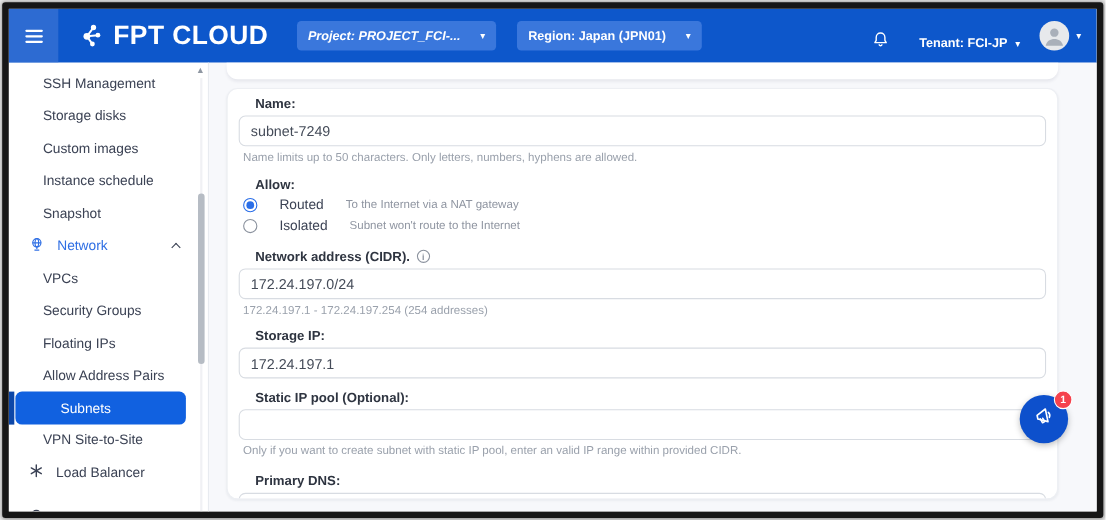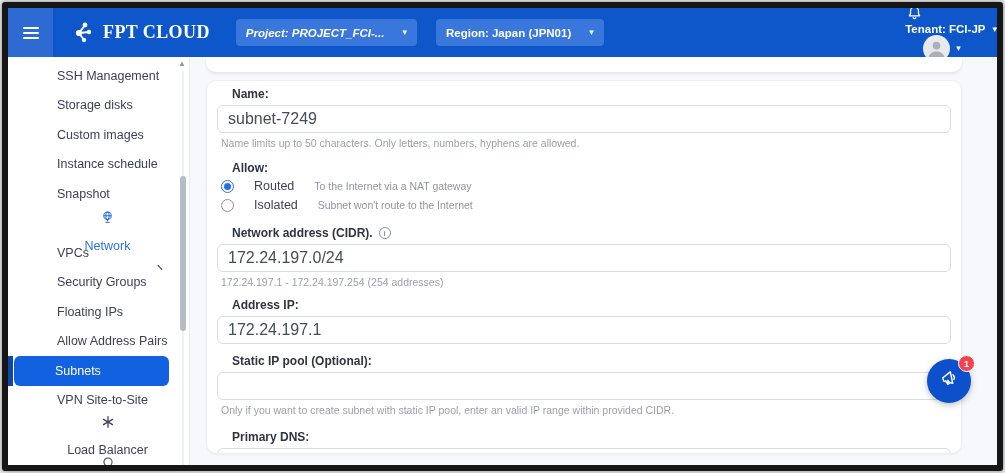--- a/index.html
+++ b/index.html
@@ -7,55 +7,55 @@
   body { font-family:"Liberation Sans","DejaVu Sans",sans-serif; background:#e9e9e9; position:relative; overflow:hidden; }
   .frame { position:absolute; inset:2px; background:#161616; border-radius:3px; padding:6px; box-shadow:0 0 4px rgba(0,0,0,.45); }
   .screen { position:relative; width:100%; height:100%; background:#ffffff; overflow:hidden; }
 
   
   .topbar { position:absolute; left:0; top:0; right:0; height:49px; background:#0d57cb; display:flex; align-items:center; color:#fff; }
   .menu-btn { width:45px; height:49px; background:#2d6bd2; display:flex; flex-direction:column; align-items:center; justify-content:center; gap:3px; cursor:pointer; flex:0 0 auto; }
   .menu-btn i { display:block; width:16px; height:2px; background:#fff; border-radius:1px; }
   .brand { display:flex; align-items:center; gap:8px; margin-left:16px; }
   .brand svg { display:block; }
-  .brand-text { font-size:18px; font-weight:800; letter-spacing:.4px; white-space:nowrap;font-family:Liberation Serif, serif; }
+  .brand-text { font-size:24px; font-weight:800; letter-spacing:.4px; white-space:nowrap; }
   .pill { display:flex; align-items:center; justify-content:space-between; background:#3a77dc; border-radius:4px; height:27px; padding:0 10px; font-size:11.5px; font-weight:600; cursor:pointer; white-space:nowrap; }
   .pill .caret { margin-left:18px; }
   .caret { font-size:9px; line-height:1; }
   .pill-project { margin-left:26px; min-width:144px;font-style:italic; }
   .pill-region { margin-left:19px; min-width:132px;align-items:center; }
-  .top-right { margin-left:auto; display:flex; align-items:flex-start;flex-direction:column; }
+  .top-right { margin-left:auto; display:flex; align-items:flex-end; }
   .bell { margin-right:26px; cursor:pointer; display:flex; }
   .tenant { font-size:11.5px; font-weight:700; cursor:pointer; display:flex; align-items:center; gap:7px; }
   .avatar-wrap { display:flex; align-items:center; gap:6px; margin-left:18px; margin-right:14px; cursor:pointer; }
   .avatar { width:27px; height:27px; border-radius:50%; background:#e7e9ec; display:flex; align-items:center; justify-content:center; overflow:hidden; }
 
   
   .sidebar { position:absolute; left:0; top:49px; width:182px; bottom:0; background:#fff; border-right:1px solid #e8ebf0; overflow:hidden; }
   .side-list { padding-top:4px; }
   .side-item { height:29.5px; display:flex; align-items:center; font-size:12.5px; color:#3b4254; cursor:pointer; position:relative; }
-  .side-item.sub { padding-left:49px; }
-  .side-item.section { padding-left:18px; gap:11px;flex-direction:column; }
+  .side-item.sub { padding-left:31px; }
+  .side-item.section { padding-left:18px; gap:11px; }
   .side-item.section .label { }
   .side-item.net { color:#2f6fe4; }
   .chev-up { width:6px; height:6px; border-left:1.6px solid #3b4254; border-top:1.6px solid #3b4254; transform:rotate(45deg); margin-left:auto; margin-right:26px; margin-top:3px; }
   .side-item.active { background:#1161e0; color:#fff; border-radius:6px; margin:0 20px 0 6px; padding-left:41px; }
   .active-stripe { position:absolute; left:-6px; top:0; width:5px; height:29.5px; background:#0d47a8; }
   .side-item.partial { margin-top:10px; padding-left:18px; }
   .scroll-up { position:absolute; top:3px; right:3px; font-size:8px; color:#8f97a2; cursor:pointer; line-height:1; }
   .scroll-track { position:absolute; top:14px; bottom:0; right:5px; width:2px; background:#f0f1f4; }
   .scroll-thumb { position:absolute; top:119px; right:3px; width:6px; height:155px; border-radius:3px; background:#b6bcc4; cursor:grab; }
 
   
   .main { position:absolute; left:182px; top:49px; right:0; bottom:0; background:#f7f8fb; }
   .card-prev { position:absolute; left:16px; right:35px; top:0; height:15px; background:#fff; border-radius:0 0 10px 10px; box-shadow:0 2px 3px rgba(20,30,60,.08); }
   .card { position:absolute; left:16px; right:35px; top:23px; bottom:11px; background:#fff; border:1px solid #edeff3; border-radius:10px; box-shadow:0 1px 2px rgba(20,30,60,.05); padding:6px 10px; overflow:hidden; }
 
   .f-label { font-size:12px; font-weight:700; color:#2e3440; margin:0 0 4px 15px; display:flex; align-items:center; gap:6px; }
-  .f-input { display:block; width:100%; height:28px; border:1px solid #d8dce2; border-radius:6px; padding:0 10px; font-size:16px; color:#454c59; background:#fff; outline:none; font-family:inherit; }
+  .f-input { display:block; width:100%; height:28px; border:1px solid #d8dce2; border-radius:6px; padding:0 10px; font-size:13px; color:#454c59; background:#fff; outline:none; font-family:inherit; }
   .f-input::placeholder { color:#b7bdc7; }
   .f-hint { font-size:10.5px; color:#9aa1ac; margin:4px 0 0 4px; }
   .gap14 { height:12px; } .gap12 { height:10px; } .gap10 { height:9px; } .gap16 { height:14px; }
 
   .radio-row { display:flex; align-items:center; gap:20px; margin:0 0 5px 4px; cursor:pointer; height:14px; }
   .radio { width:13px; height:13px; border-radius:50%; border:1.5px solid #8b929e; position:relative; flex:0 0 auto; background:#fff; }
   .radio.checked { border-color:#2a6ee8; }
   .radio.checked::after { content:""; position:absolute; inset:2px; border-radius:50%; background:#2a6ee8; }
   .radio-label { font-size:12.5px; color:#3b4254; }
   .radio-desc { font-size:10.5px; color:#8f95a1; }
@@ -225,21 +225,21 @@
 
       <div class="gap10"></div>
       <div class="f-label">
         <span>Network address (CIDR).</span>
         <span class="info-icon">i</span>
       </div>
       <input class="f-input" type="text" value="172.24.197.0/24" style="">
       <div class="f-hint">172.24.197.1 - 172.24.197.254 (254 addresses)</div>
 
       <div class="gap12"></div>
-      <div class="f-label">Address IP:</div>
+      <div class="f-label">Storage IP:</div>
       <input class="f-input" type="text" value="172.24.197.1" style="">
 
       <div class="gap12"></div>
       <div class="f-label">Static IP pool (Optional):</div>
       <input class="f-input" type="text" style="">
       <div class="f-hint">Only if you want to create subnet with static IP pool, enter an valid IP range within provided CIDR.</div>
 
       <div class="gap16"></div>
       <div class="f-label">Primary DNS:</div>
       <input class="f-input" type="text" placeholder="Primary DNS" style="">

